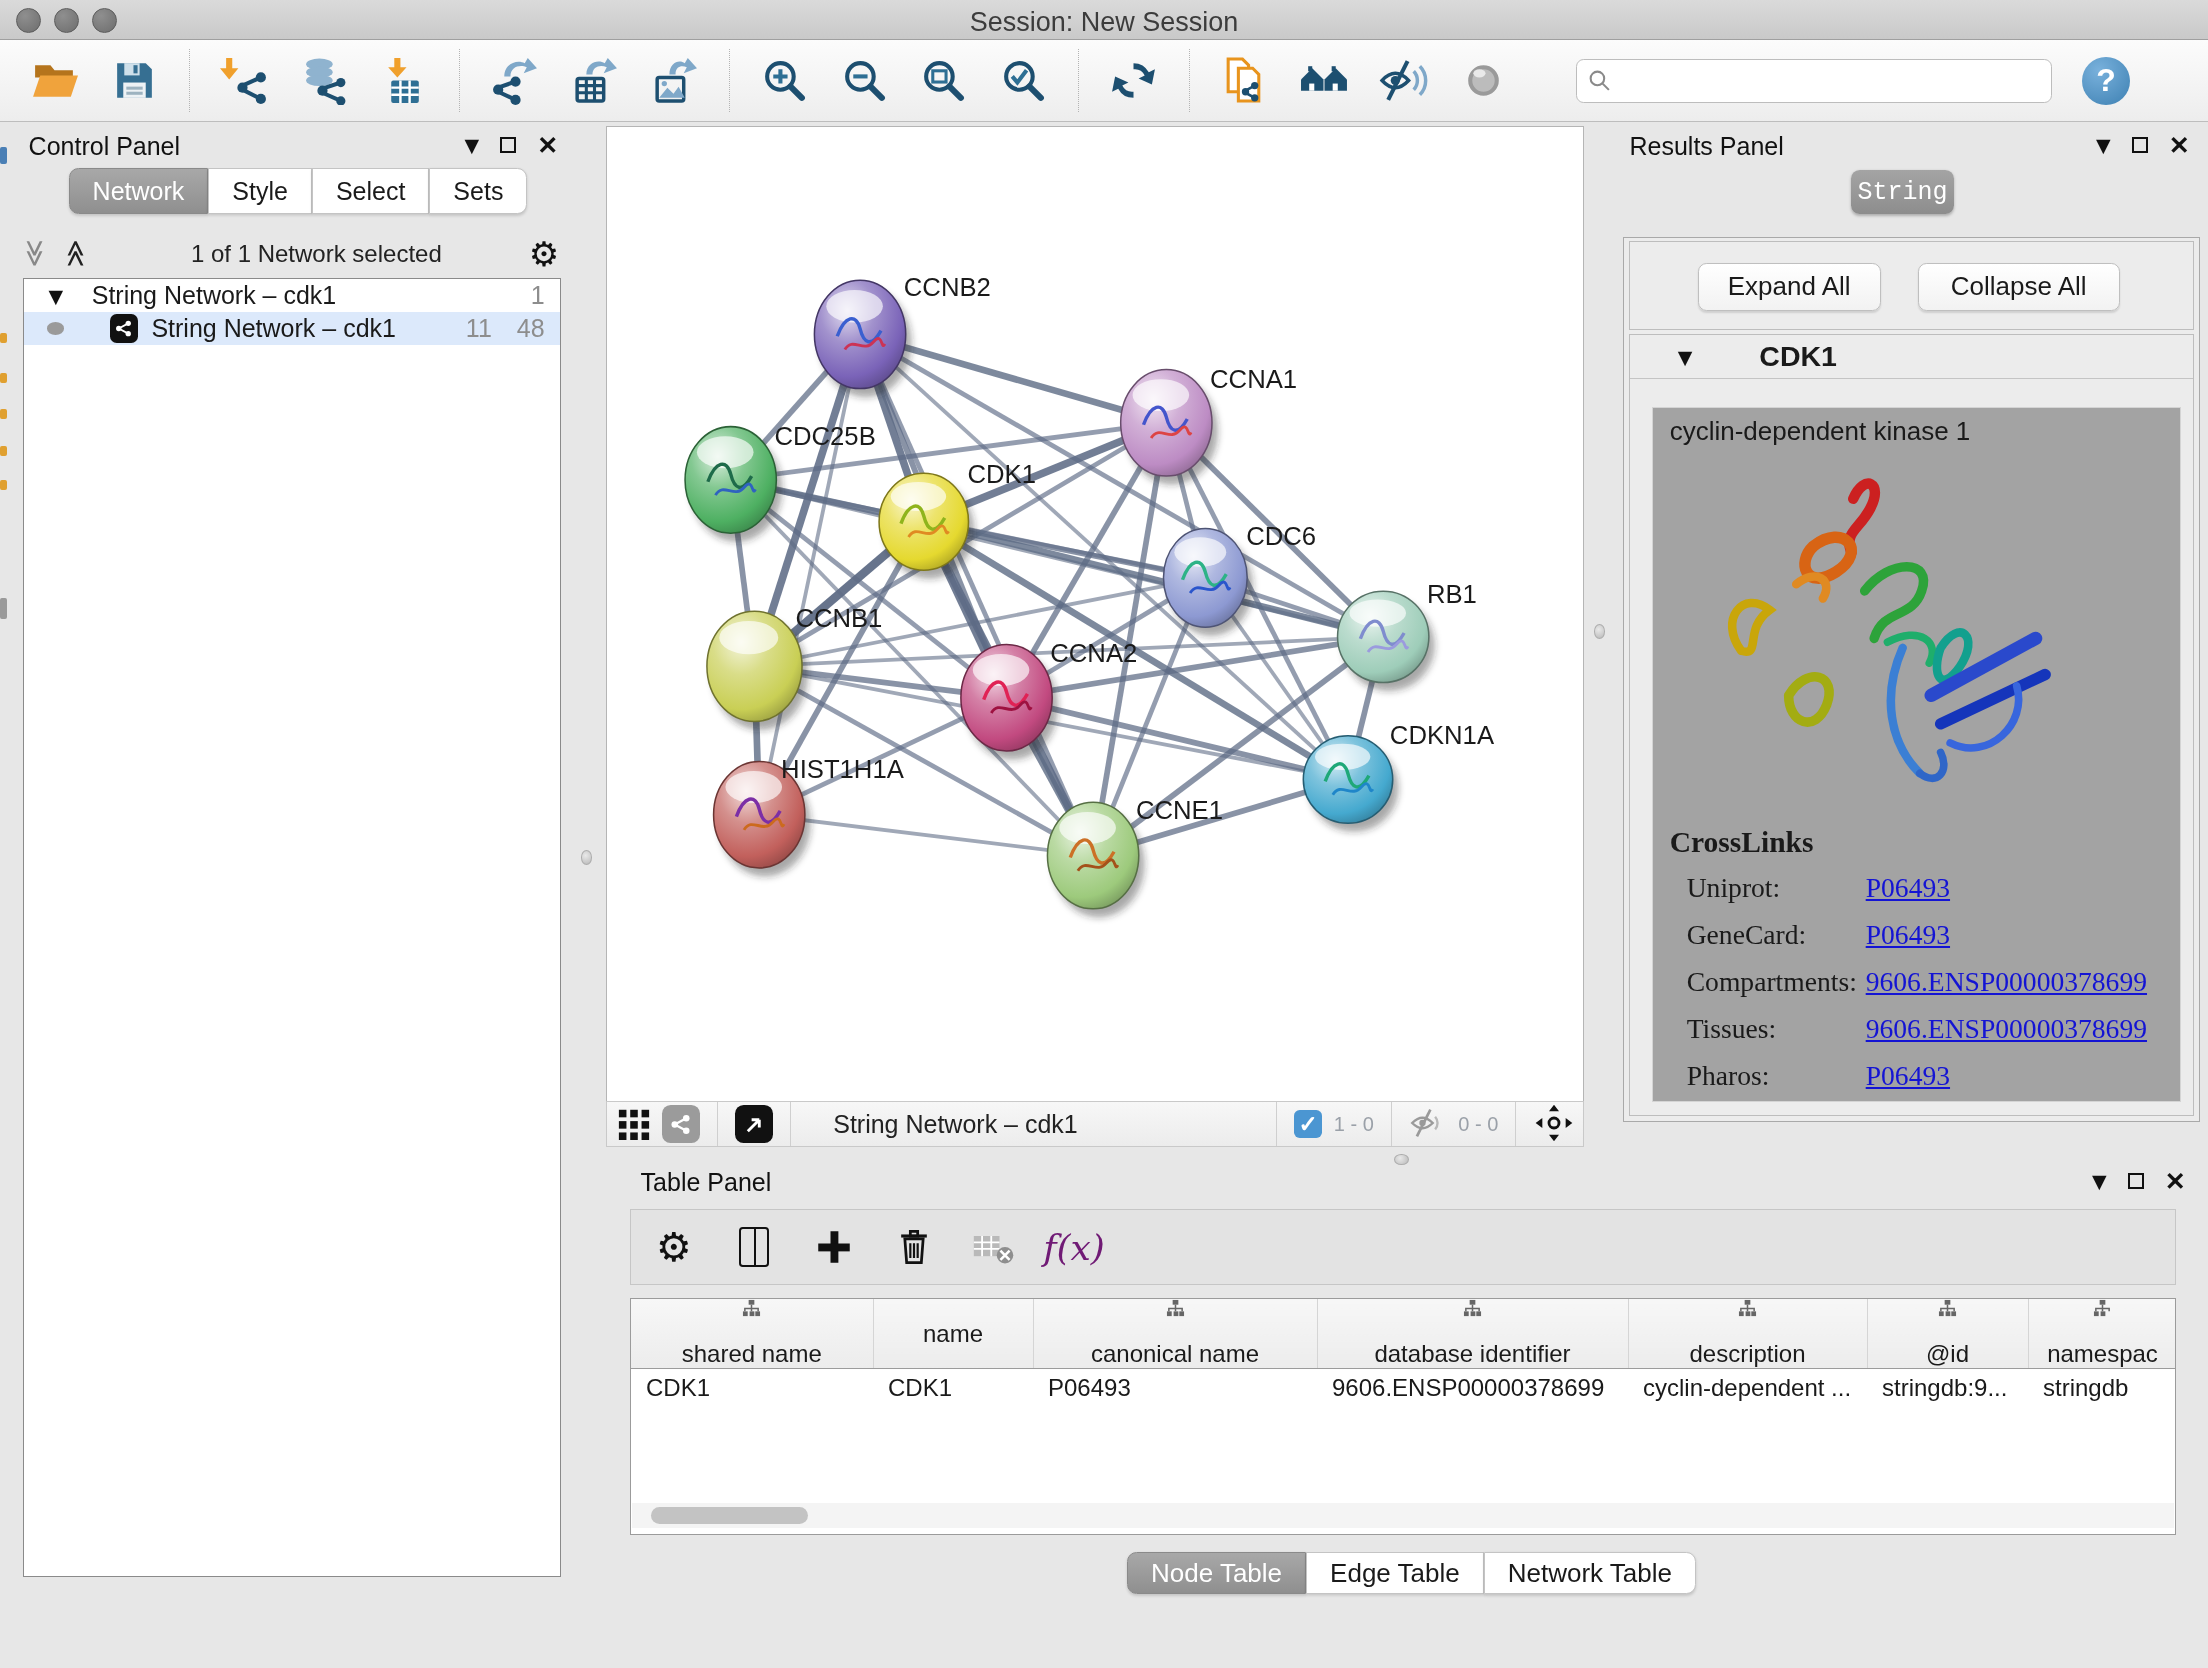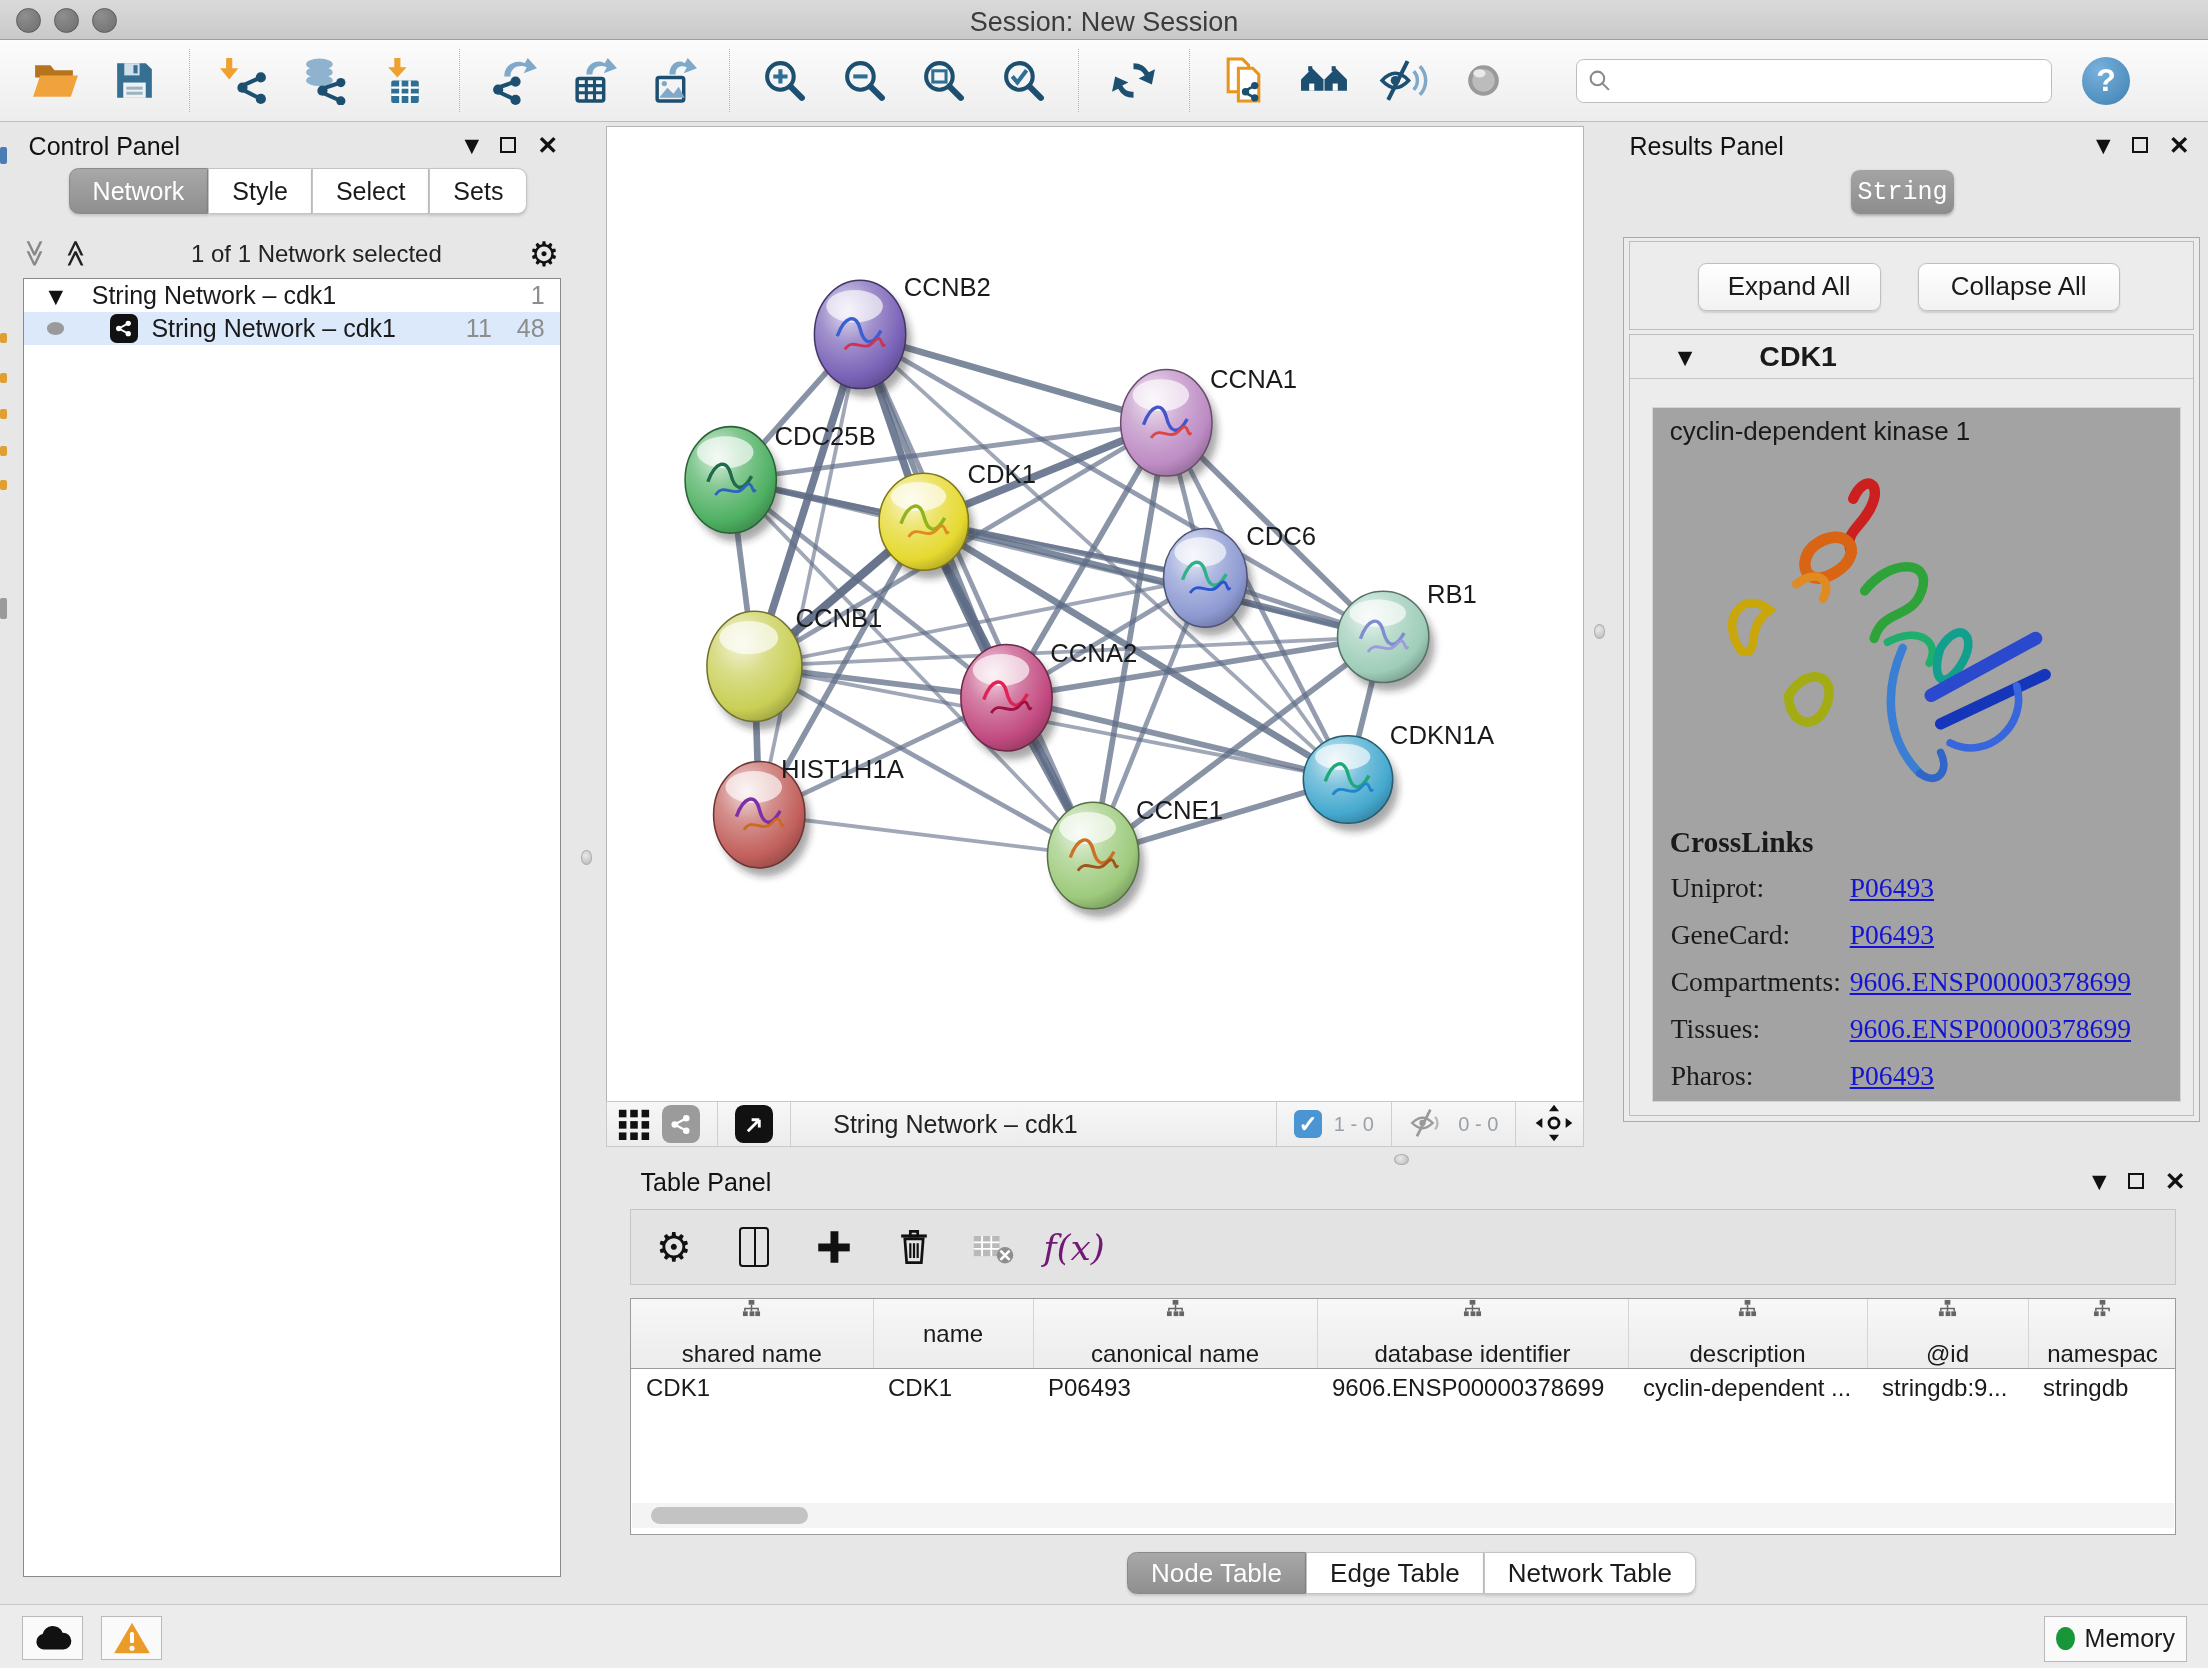--- a/index.html
+++ b/index.html
@@ -100,21 +100,21 @@
     display:flex; align-items:center; border-bottom:1px solid #c4c4c4; }
   .rp-card-head .tri { margin-left:48px; }
   .rp-card-head .pname { font-size:28.5px; font-weight:bold; margin-left:67px; }
   .rp-content { position:absolute; left:22px; top:72px; right:12.4px; bottom:13.3px;
     border:1.9px groove #d4d4d4; background:#a3a3a3; }
   .rp-desc { position:absolute; left:17px; top:7.6px; font-size:26px; }
   .protein-svg { position:absolute; left:48px; top:48px; }
   .xlinks { position:absolute; left:17px; top:418px; font-family:"Liberation Serif",serif; }
   .xlinks h3 { font-size:29.5px; margin-bottom:13.3px; }
   .xl-row { display:flex; font-size:27.6px; margin-bottom:15px; }
-  .xl-row .lbl { width:179px; margin-left:1px; }
+  .xl-row .lbl { width:179px; margin-left:17px; }
   .xl-row a { color:#1414d4; text-decoration:underline; }
 
   
   .table-panel { position:absolute; left:613px; top:1162px; width:1587px; height:436px; }
   .tp-toolbar { position:absolute; left:17px; top:47px; width:1546px; height:76px;
     background:#e3e3e3; border:1px solid #c6c6c6; display:flex; align-items:center;
     padding-left:19px; gap:32px; }
   .tp-toolbar .ticn { width:48px; height:48px; display:flex; align-items:center; justify-content:center; }
   .fx { font-family:"DejaVu Serif",serif; font-style:italic; font-size:36px; color:#701a75; }
   .colicon { width:30px; height:40px; border:2.9px solid #111; border-radius:3.8px; position:relative; }
@@ -854,33 +854,15 @@
         <span class="tp-thumb"></span>
       </div>
     </div>
     <div class="tp-tabs">
       <span class="tab sel first">Node Table</span>
       <span class="tab">Edge Table</span>
       <span class="tab last">Network Table</span>
     </div>
   </section>
 
-  <div class="statusbar">
-    <span class="sq-btn" style="left:22px">
-      <svg width="38" height="28.5" viewBox="0 0 44 32">
-          <path d="M11 29a9 9 0 0 1-1-17.8A12 12 0 0 1 33 9.6 8 8 0 0 1 34 29z" fill="#111"></path>
-        </svg>
-    </span>
-    <span class="sq-btn" style="left:101px">
-      <svg width="38" height="34" viewBox="0 0 44 40">
-          <path d="M22 2 43 38H1z" fill="#eb9c28"></path>
-          <rect x="19.6" y="13" width="4.8" height="13" rx="2" fill="#fff"></rect>
-          <circle cx="22" cy="32" r="3" fill="#fff"></circle>
-        </svg>
-    </span>
-    <span class="memory-btn">
-      <span class="memdot"></span>
-      <span>Memory</span>
-    </span>
-  </div>
 
 </div>
 
 
 </body></html>

